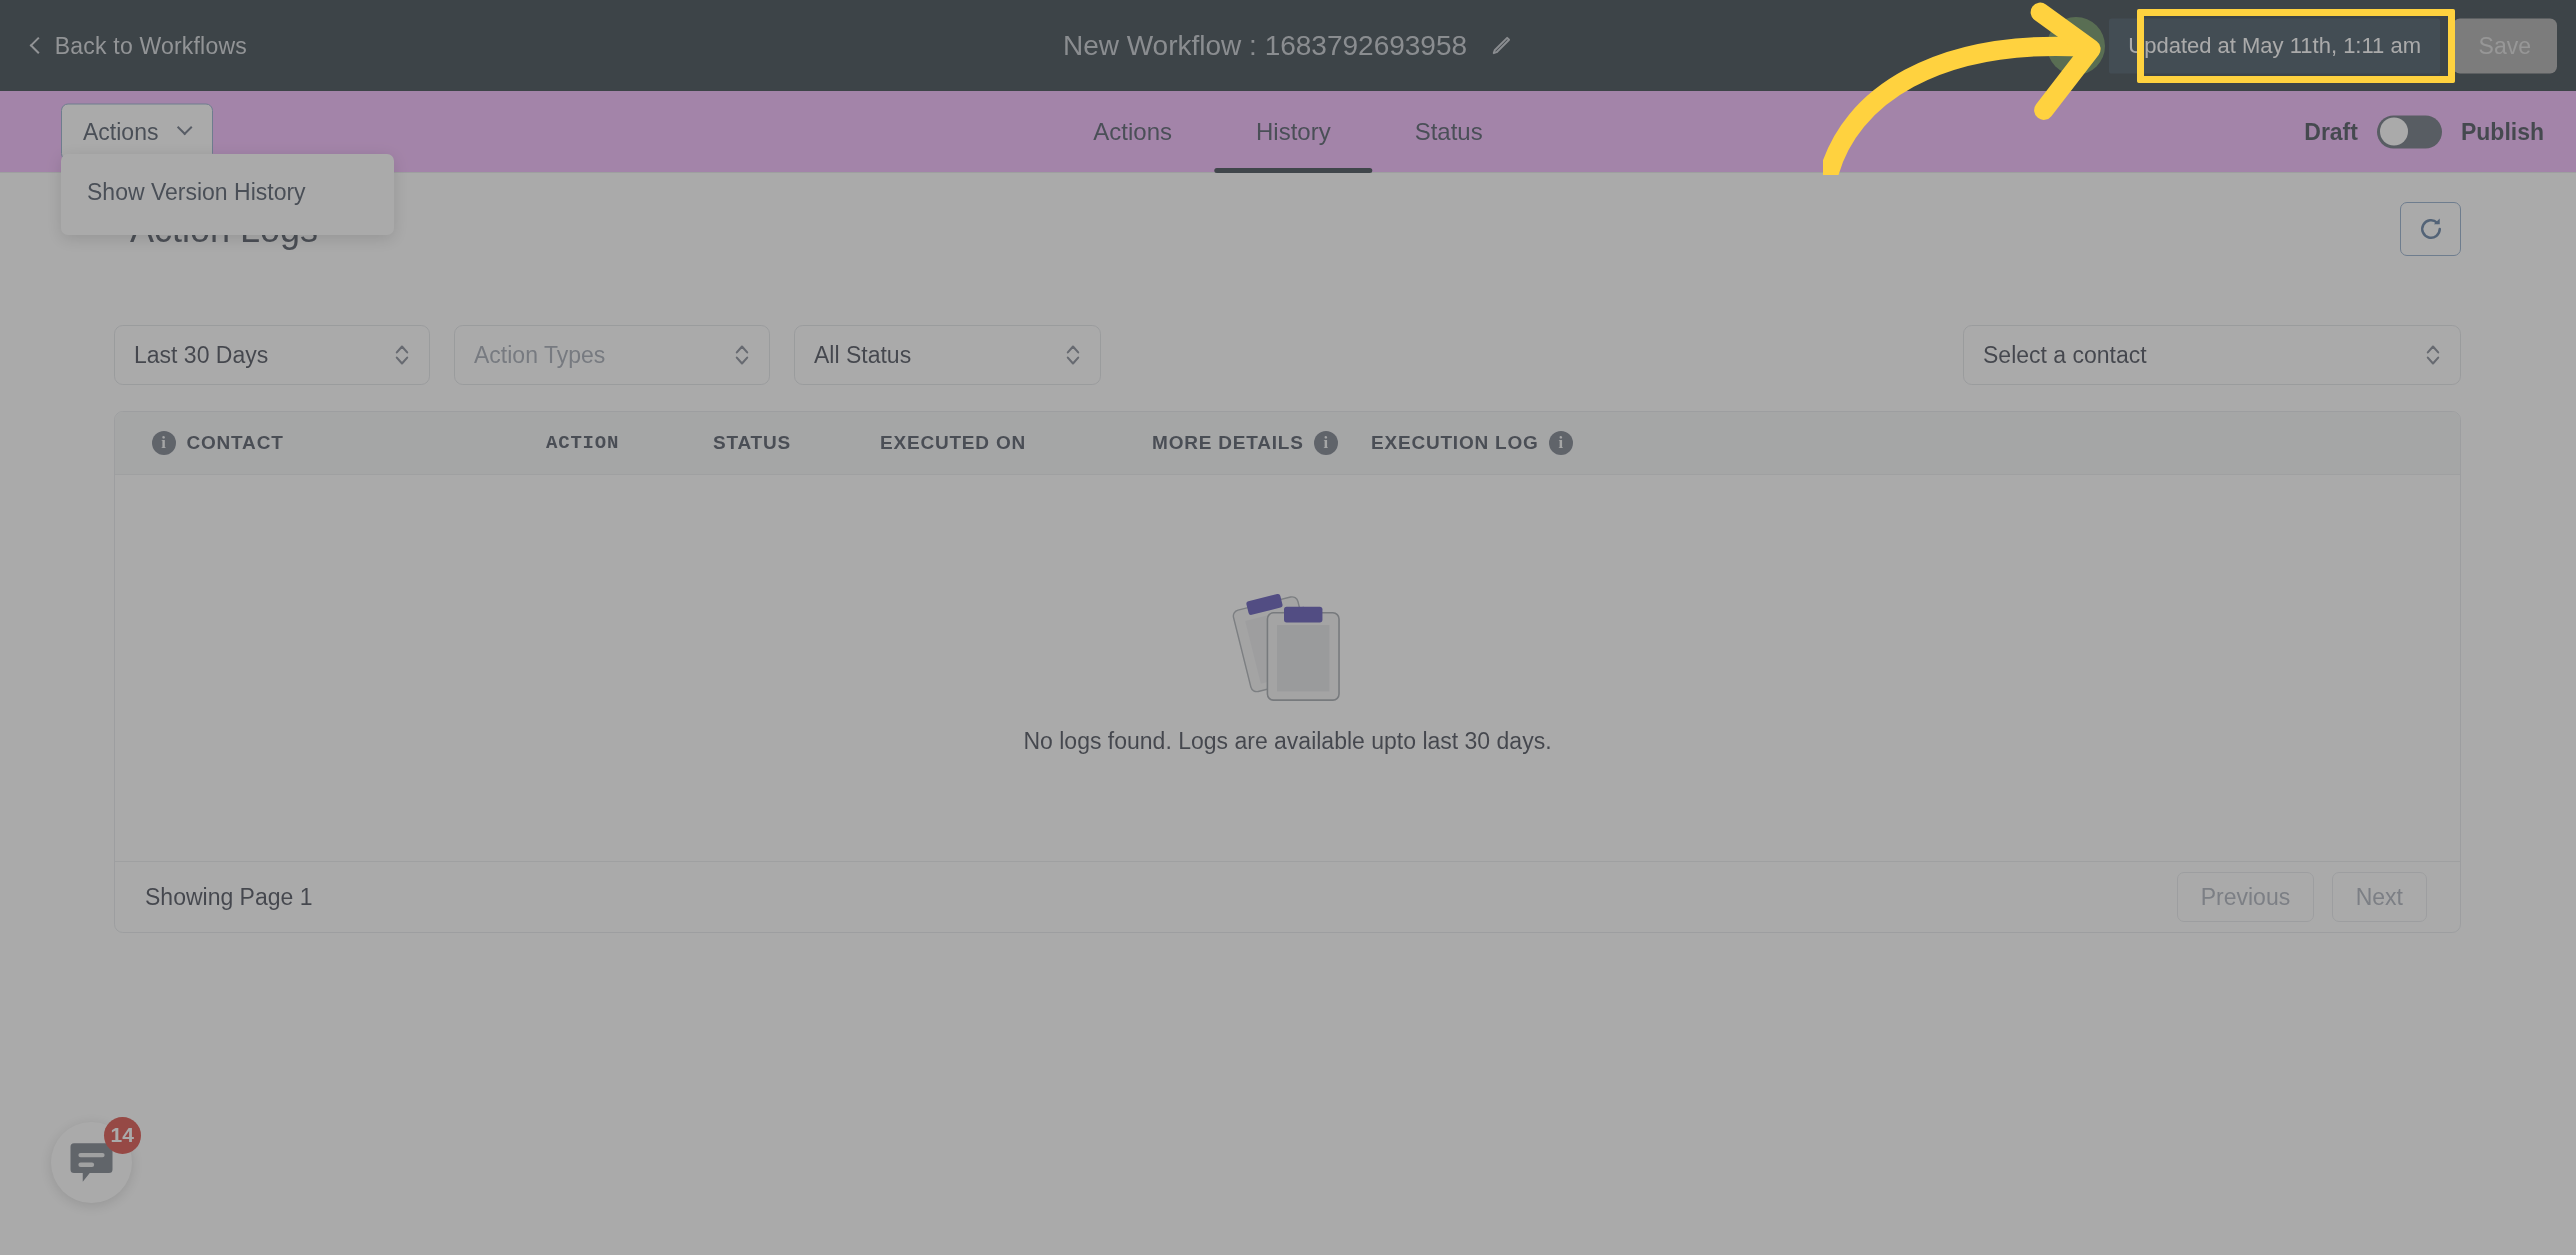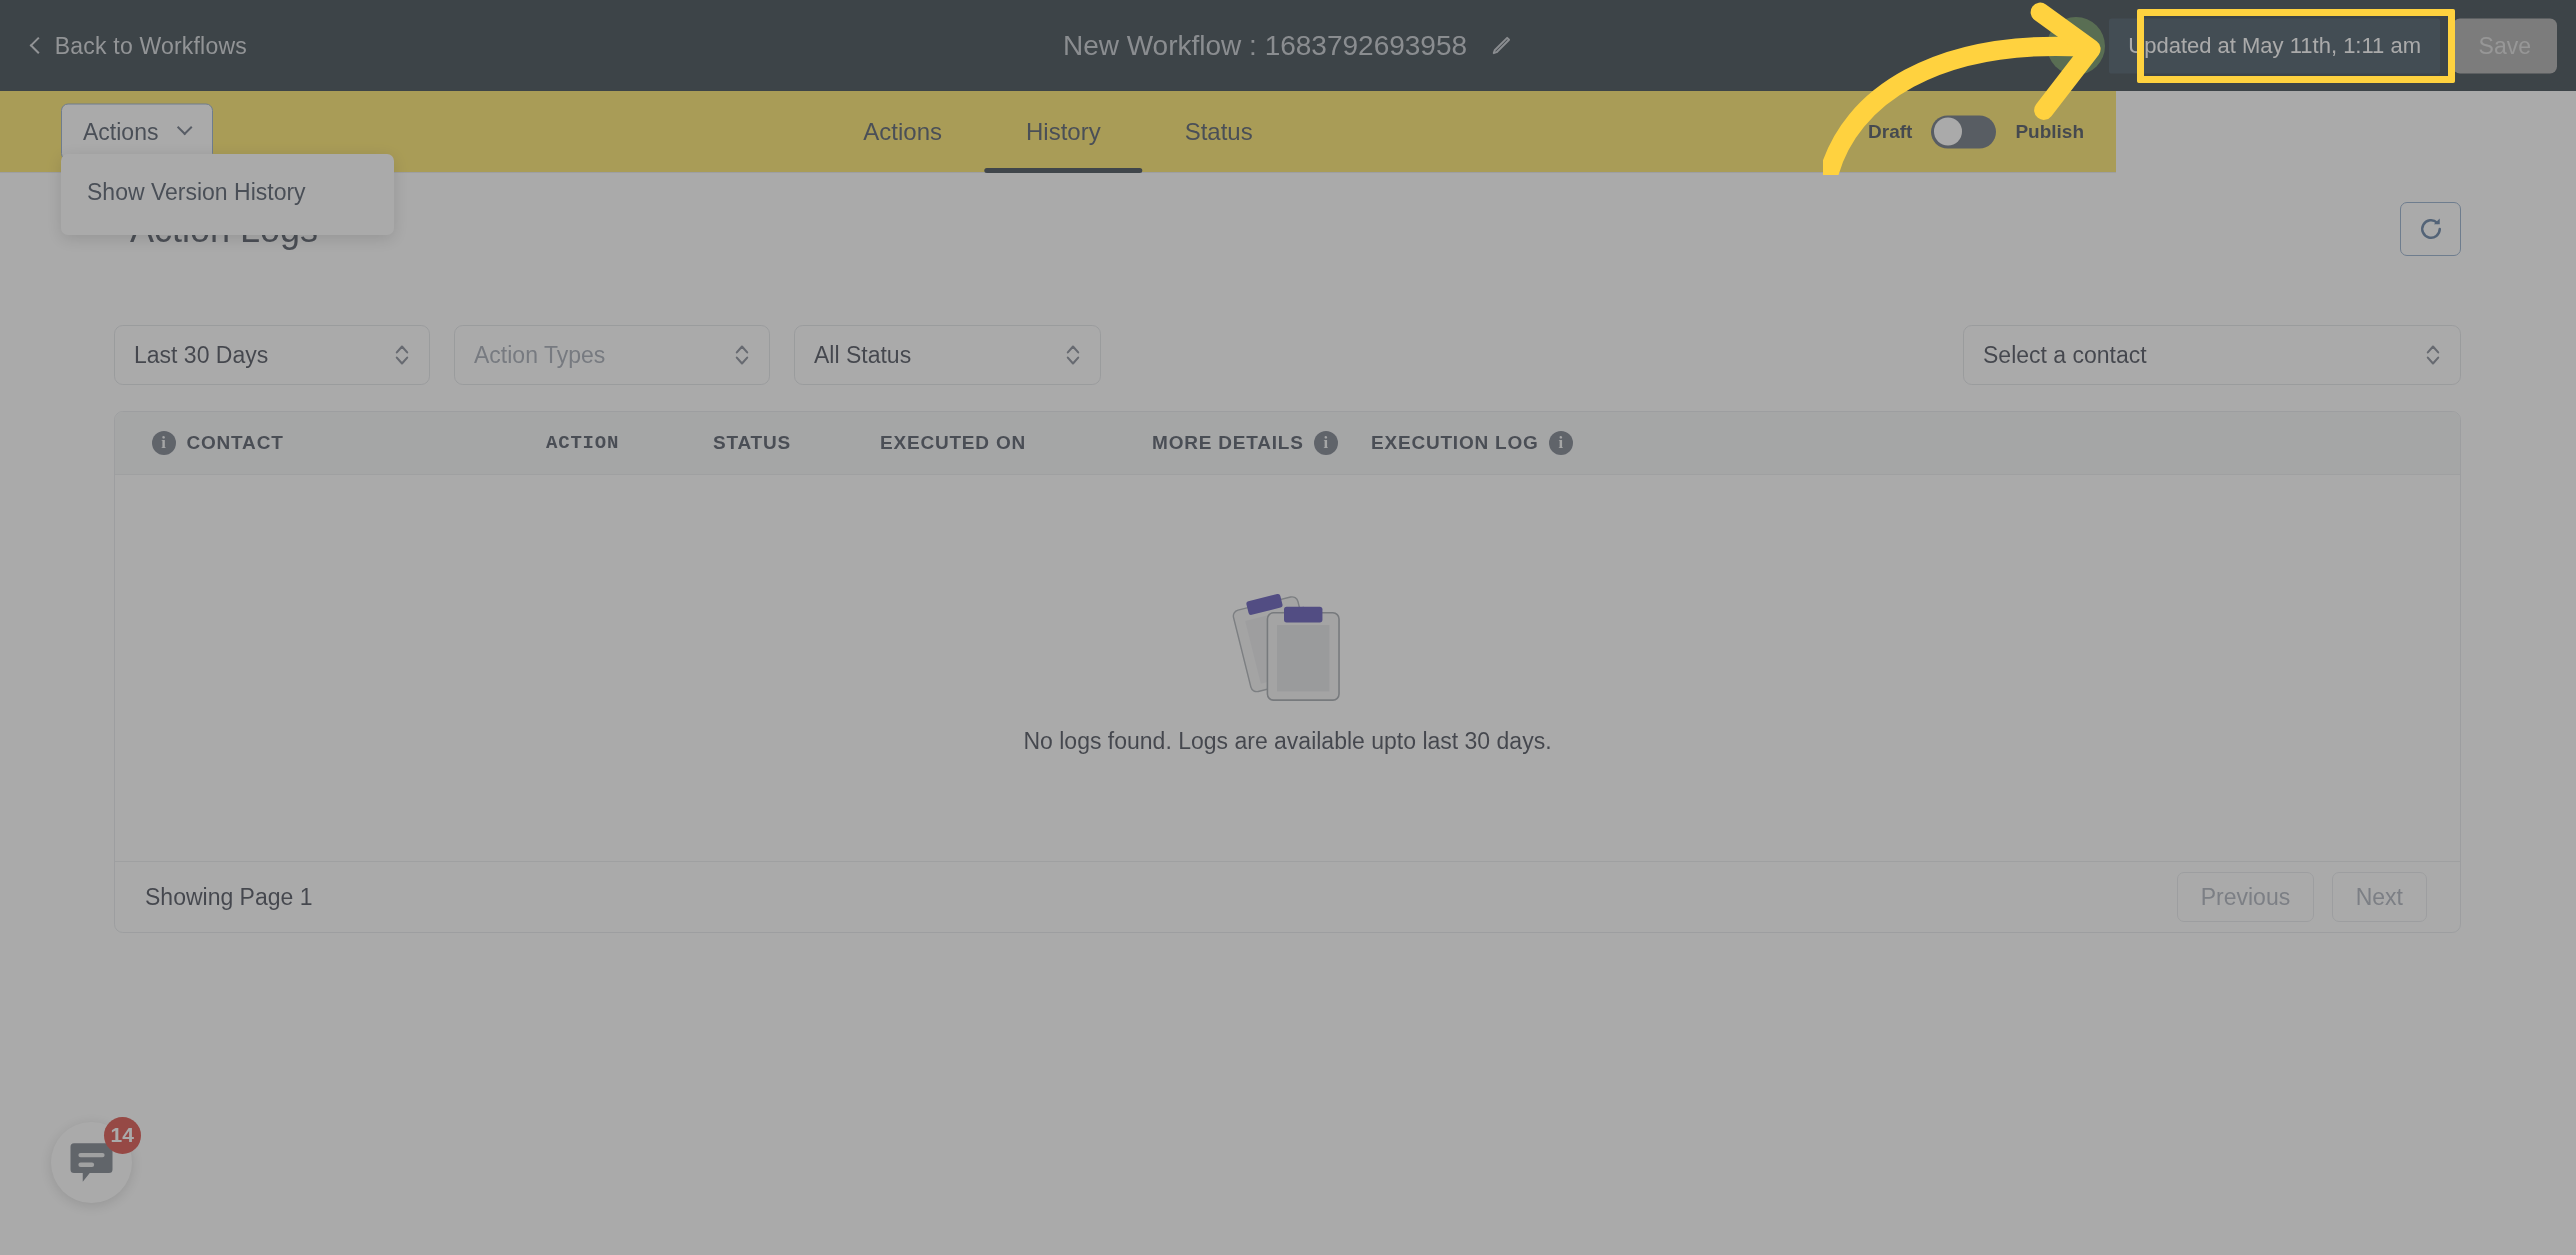--- a/index.html
+++ b/index.html
@@ -58,22 +58,22 @@
     position: absolute; right: 19px; top: 50%; transform: translateY(-50%);
     background: #9a9a9a; color: #d4d4d4;
     border: none; border-radius: 7px;
     font-size: 23px; font-family: inherit;
     padding: 14px 26px; cursor: default;
   }
 
   
   .navbar {
     position: absolute; top: 91px; left: 0;
-    width: 2116px; height: 82px;
-    background: #fde047;
+    width: 2576px; height: 82px;
+    background: #f0abfc;
     border-bottom: 1.8px solid #e4e6e9;
     padding-left: 40px;
   }
   .actions-btn {
     position: absolute; left: 61px; top: 50%; transform: translateY(-50%);
     display: flex; align-items: center; gap: 21px;
     border: 1.8px solid #7b9bc2; border-radius: 7px;
     background: #ffffff; color: #2b3648;
     font-size: 23px; font-family: inherit;
     padding: 14px 21px; cursor: pointer;
@@ -107,21 +107,21 @@
     white-space: nowrap;
   }
   .tab.active::after {
     content: ""; position: absolute; left: 0; right: 0; bottom: 0;
     height: 5.3px; background: #16222e; border-radius: 2.6px;
   }
 
   .publish-toggle {
     position: absolute; right: 32px; top: 50%; transform: translateY(-50%);
     display: flex; align-items: center; gap: 19px;
-    font-size: 19px; color: #1f2937; font-weight: bold;
+    font-size: 23px; color: #1f2937; font-weight: bold;
   }
   .switch {
     width: 65px; height: 33px; border-radius: 16.7px;
     background: #4b5563; position: relative; cursor: pointer;
   }
   .switch .knob {
     position: absolute; top: 2.6px; left: 2.6px;
     width: 28px; height: 28px; border-radius: 50%;
     background: #ffffff;
   }

